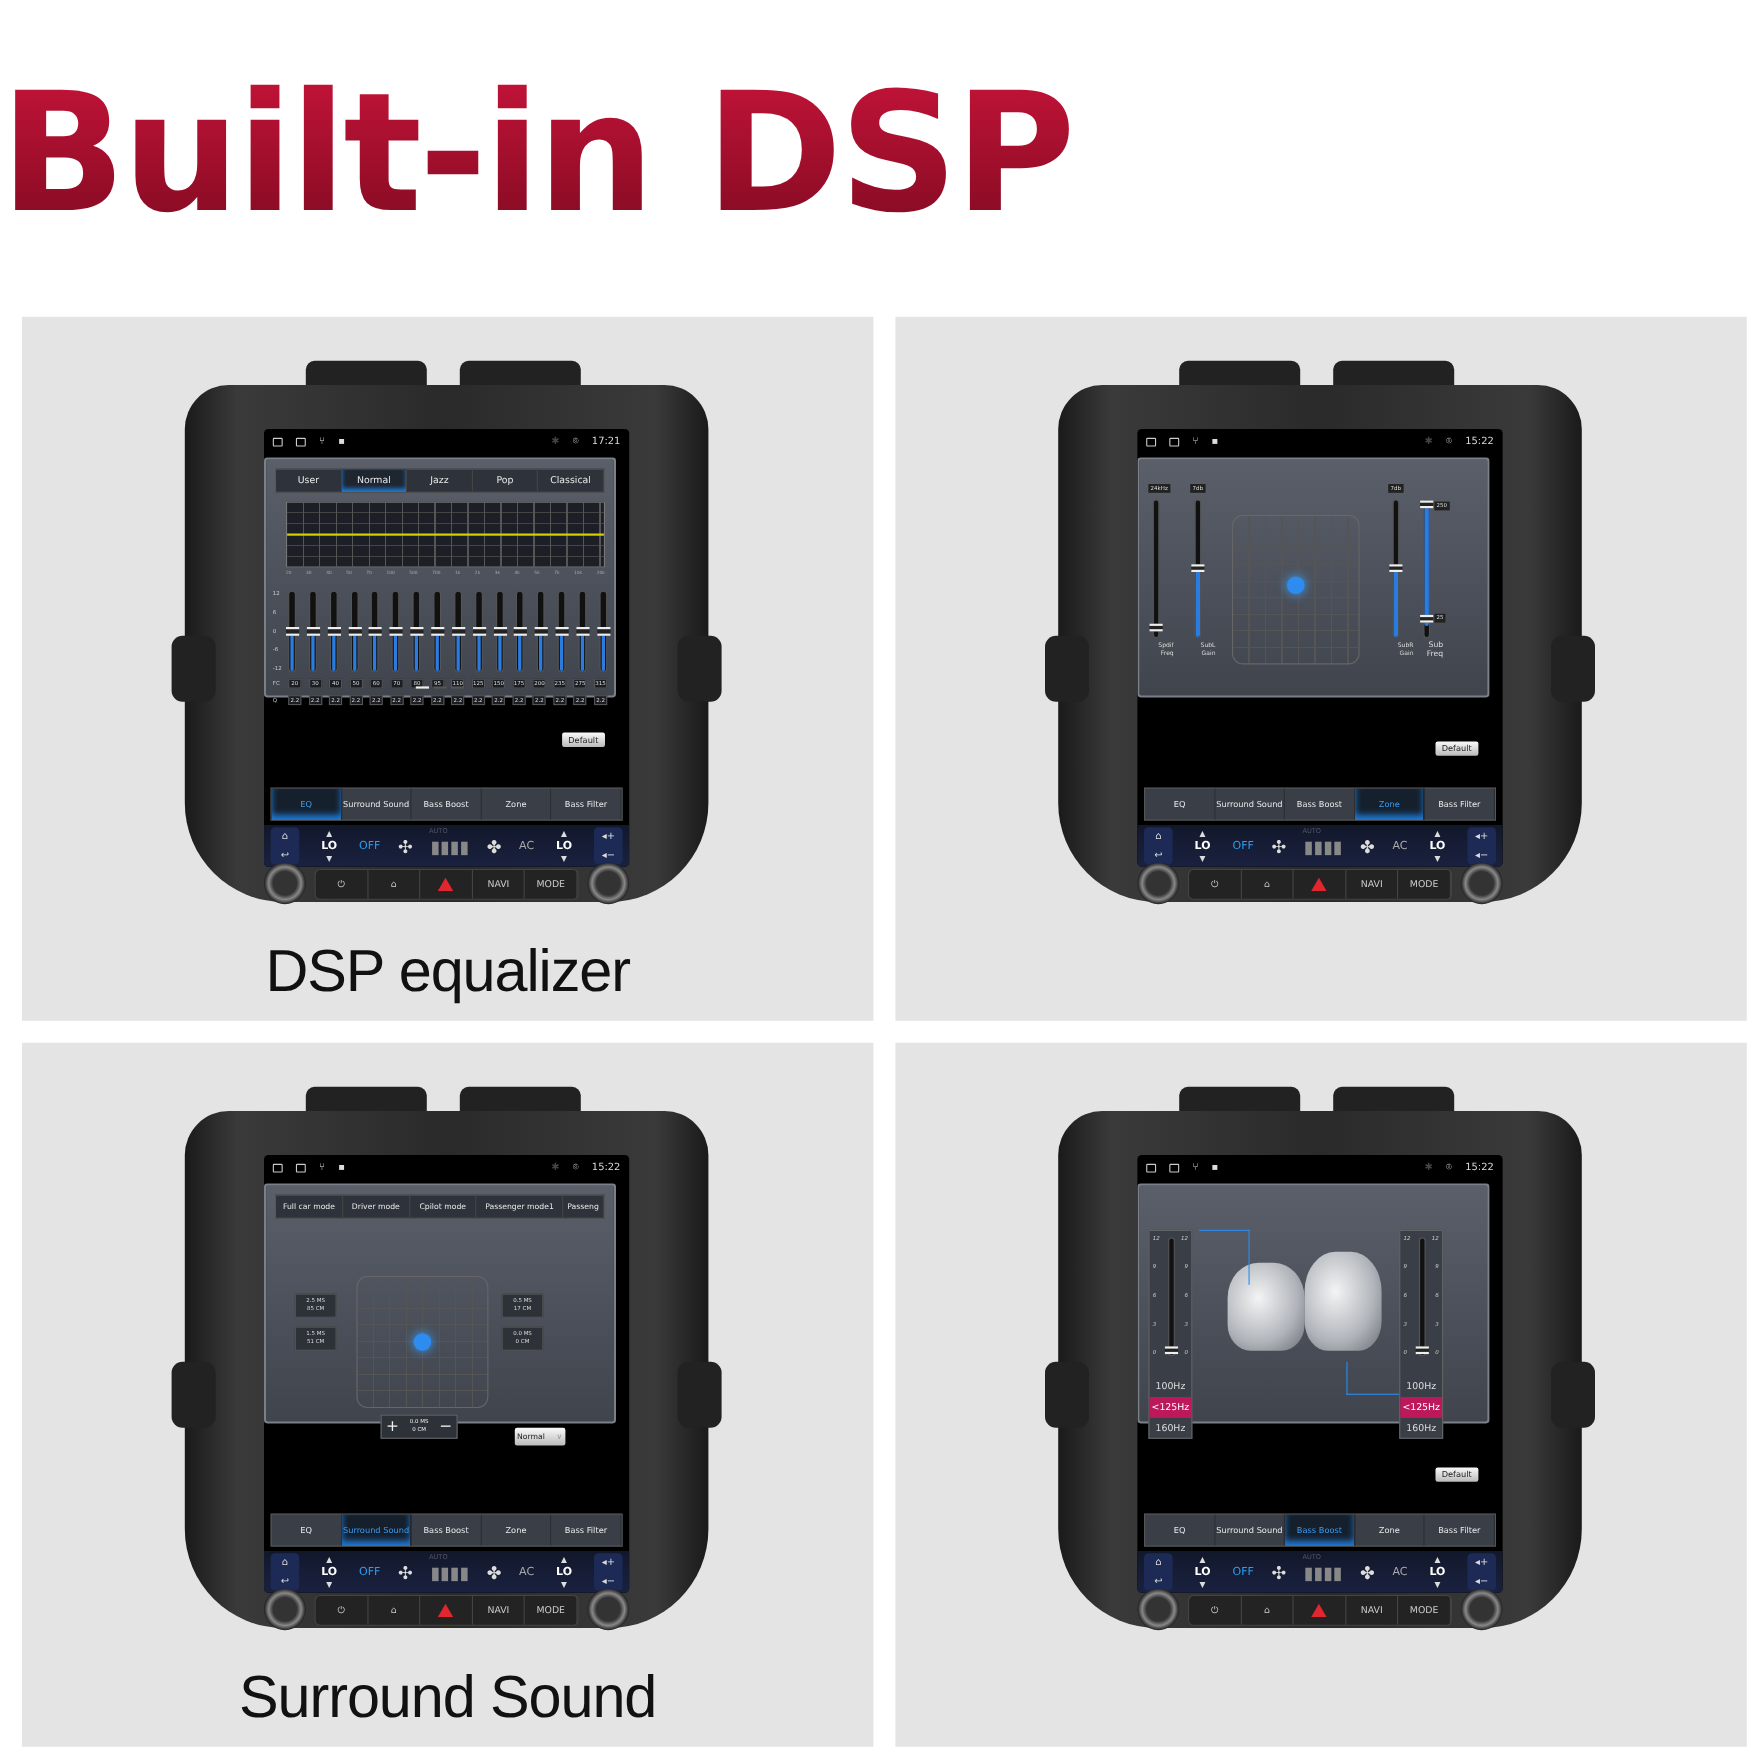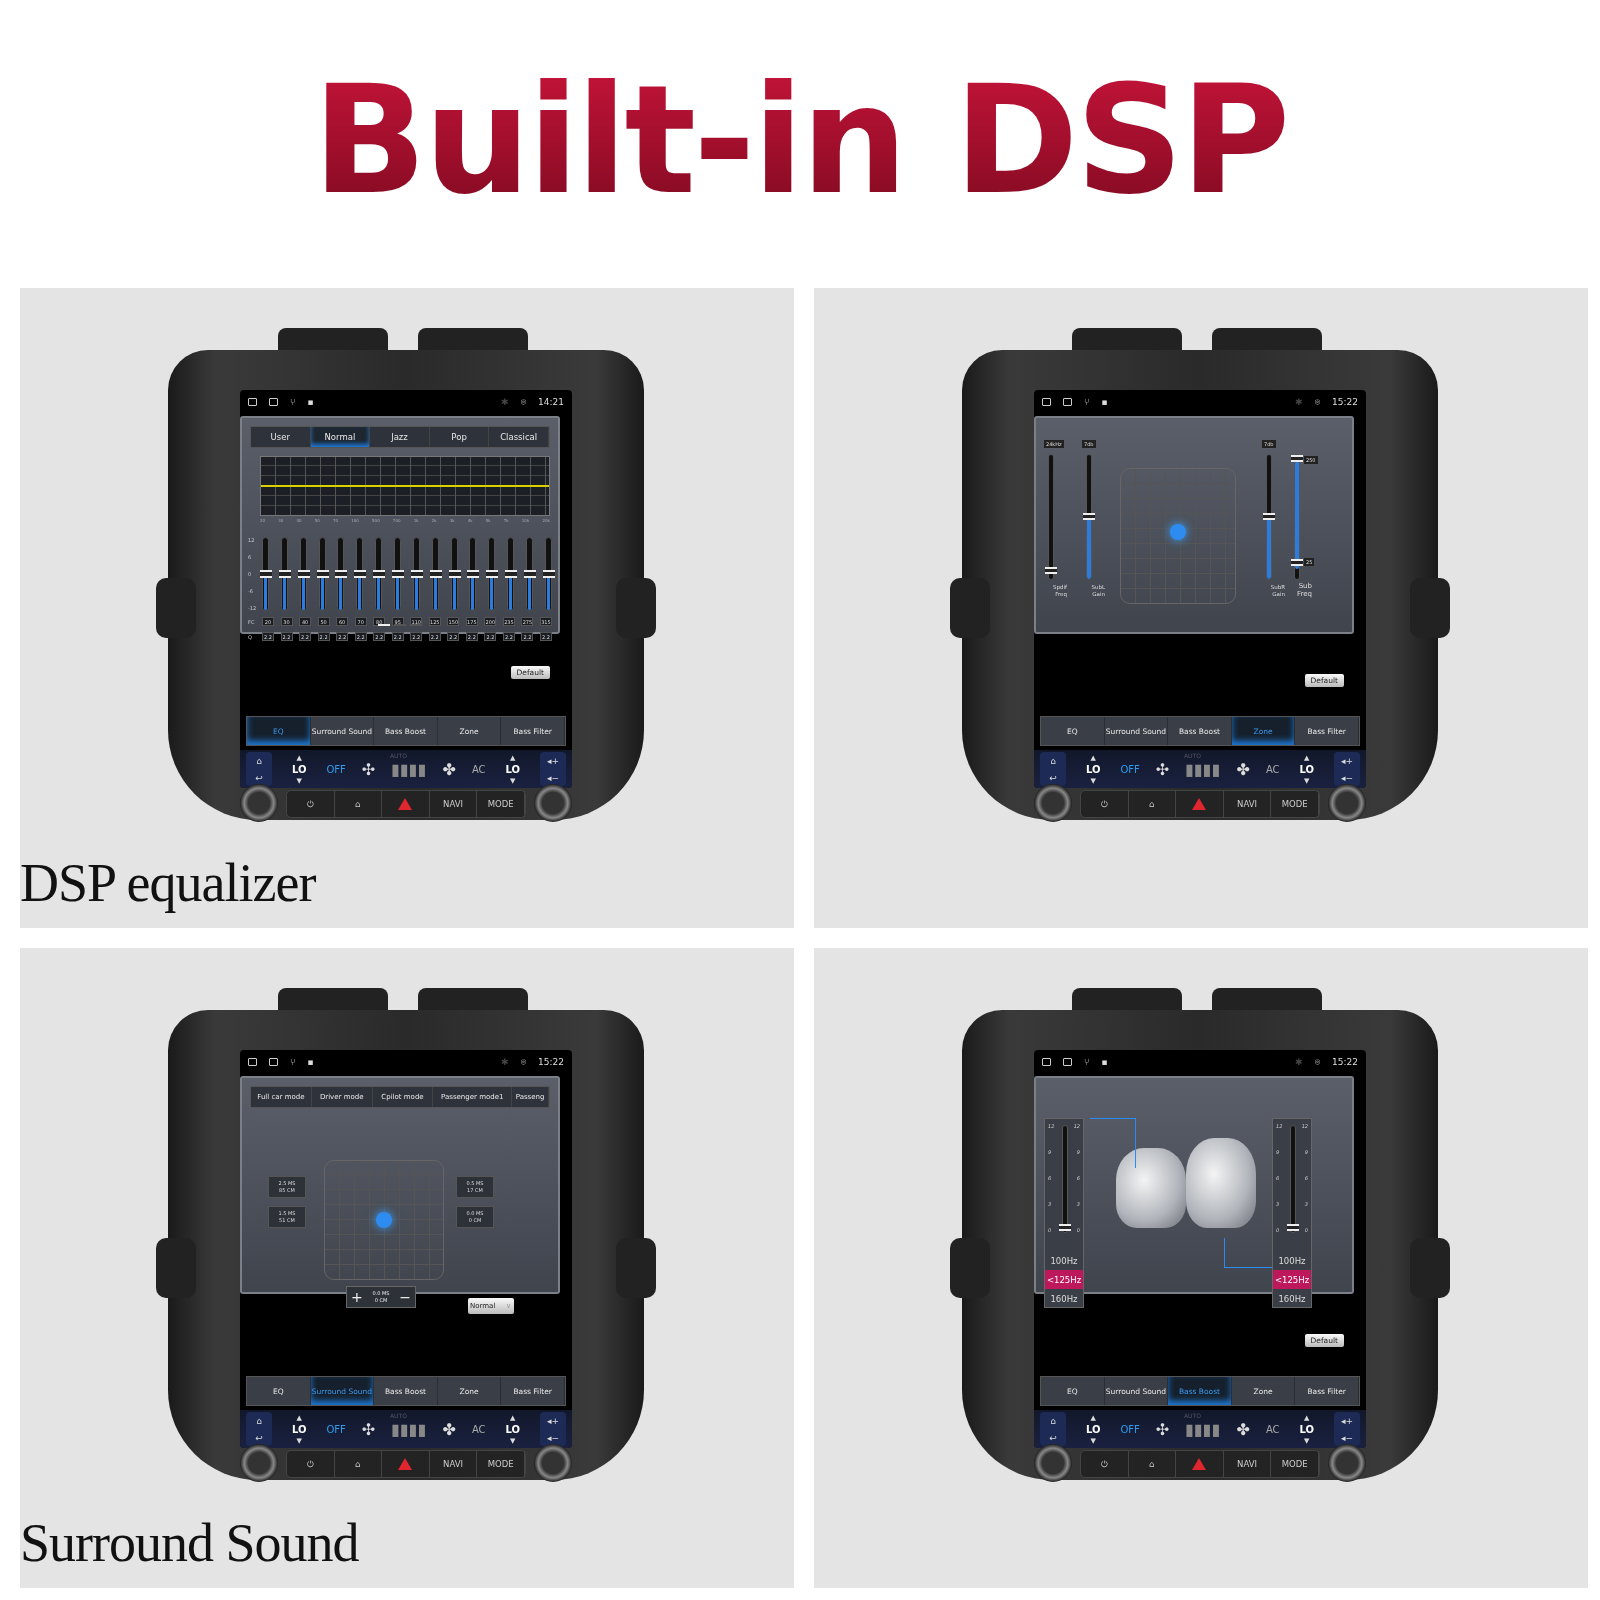--- a/index.html
+++ b/index.html
@@ -1,20 +1,20 @@
 <!DOCTYPE html>
 <html><head>
 <meta charset="utf-8">
 <style>
 *{box-sizing:border-box;margin:0;padding:0}
 html,body{width:1600px;height:1600px;background:#fff;overflow:hidden;font-family:"DejaVu Sans","Liberation Sans",sans-serif}
-.title{position:absolute;left:0;top:55px;width:1600px;text-align:center;font-family:"DejaVu Sans",sans-serif;font-weight:bold;font-size:150px;letter-spacing:-3px;line-height:170px;color:#a8102a;background:linear-gradient(#c8143a,#7e0a20);-webkit-background-clip:text;background-clip:text;-webkit-text-fill-color:transparent}
+.title{position:absolute;left:0;top:55px;width:1600px;font-family:"DejaVu Sans",sans-serif;font-weight:bold;font-size:150px;letter-spacing:-3px;line-height:170px;color:#a8102a;background:linear-gradient(#c8143a,#7e0a20);-webkit-background-clip:text;background-clip:text;-webkit-text-fill-color:transparent}
 .panel{position:absolute;width:774px;height:640px;background:#e4e4e4}
 .p1{left:20px;top:288px}.p2{left:814px;top:288px}.p3{left:20px;top:948px}.p4{left:814px;top:948px}
-.caption{position:absolute;left:0;width:100%;bottom:14px;text-align:left;font-family:Liberation Serif, serif;font-size:54px;color:#111;letter-spacing:-1px}
+.caption{position:absolute;left:0;width:100%;bottom:14px;text-align:center;font-family:Liberation Sans, sans-serif;font-size:54px;color:#111;letter-spacing:-1px}
 
 .unit{position:absolute;left:148px;top:40px;width:476px;height:500px}
 .bezel{position:absolute;left:0;top:22px;width:476px;height:470px;background:linear-gradient(90deg,#1a1a1a,#3a3a3a 10%,#2a2a2a 50%,#3a3a3a 90%,#1a1a1a);border-radius:40px 40px 90px 90px}
 .wing-l{position:absolute;left:-12px;top:250px;width:40px;height:60px;background:#222;border-radius:10px}
 .wing-r{position:absolute;right:-12px;top:250px;width:40px;height:60px;background:#222;border-radius:10px}
 .topclip{position:absolute;top:0;width:110px;height:22px;background:#222;border-radius:8px 8px 0 0}
 .screen{position:absolute;left:72px;top:62px;width:332px;height:398px;background:#000;border-radius:4px;overflow:hidden}
 .status{height:24px;display:flex;align-items:center;padding:0 8px;color:#ddd;font-size:9px;gap:12px}
 .status .sp{flex:1}
 .st-ic{display:inline-block;width:9px;height:8px;border:1px solid #ccc;border-radius:1px}
@@ -90,21 +90,21 @@
     <div class="wing-r"></div>
     <div class="screen">
       <div class="status">
         <span class="st-ic"></span>
         <span class="st-ic"></span>
         <span>⑂</span>
         <span>▪</span>
         <span class="sp"></span>
         <span style="color:#444">✱</span>
         <span>⌾</span>
-        <span>14:21</span>
+        <span>17:21</span>
       </div>
       <div class="app">
         <div class="seg">
           <div>User</div>
           <div class="on">Normal</div>
           <div>Jazz</div>
           <div>Pop</div>
           <div>Classical</div>
         </div>
         <div class="graph">

